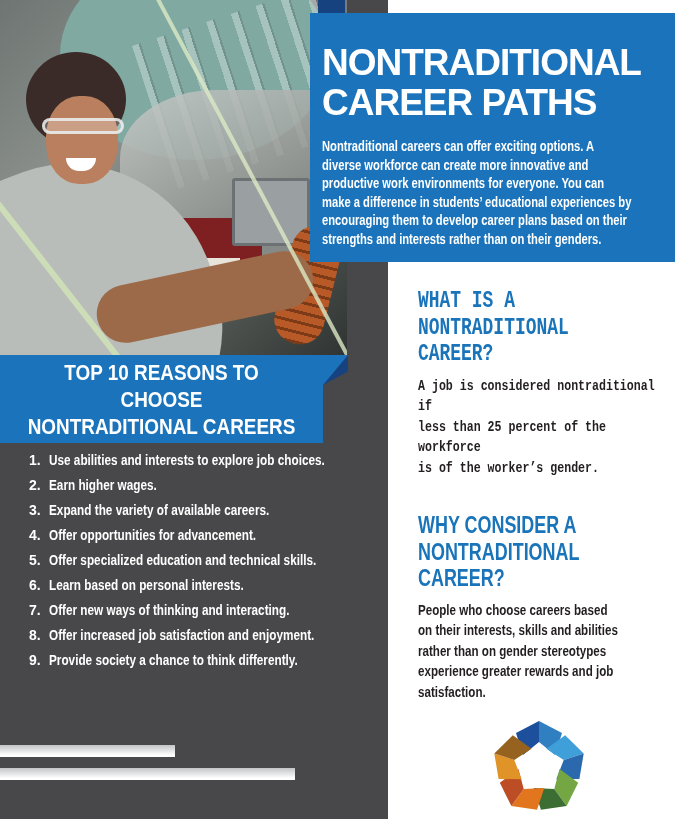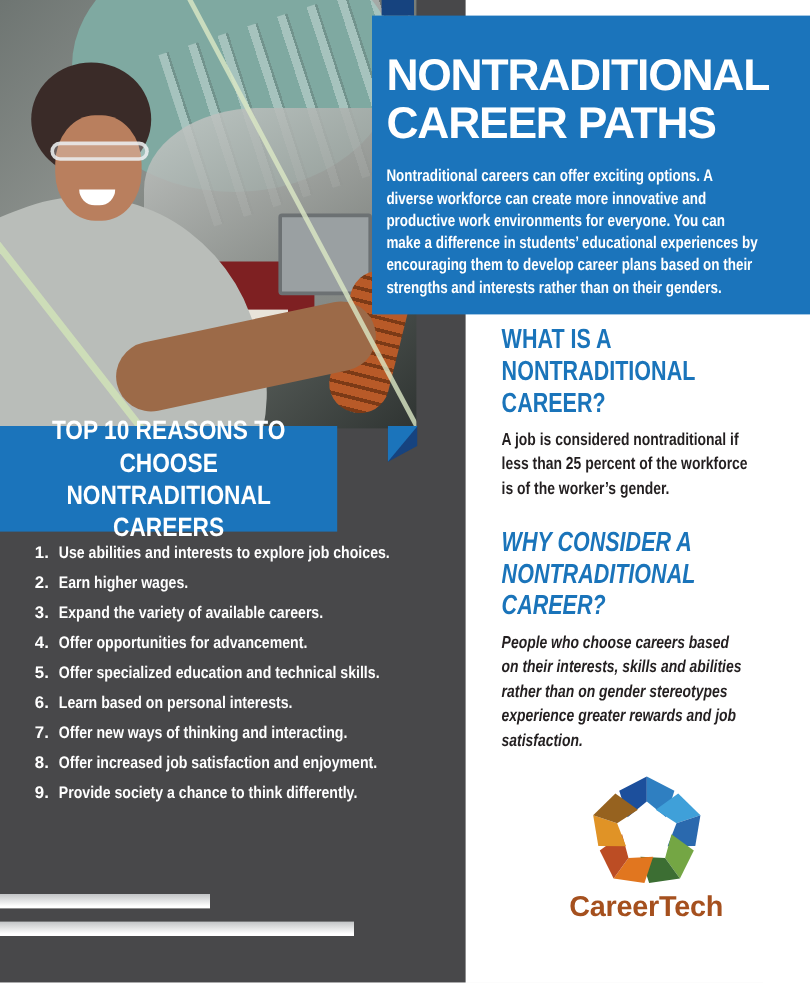--- a/index.html
+++ b/index.html
@@ -34,21 +34,21 @@
   
   .navy-chip { position:absolute; left:318px; top:0; width:27px; height:13px; background:#16437f; }
 
   
   .title-card { position:absolute; left:310px; top:13px; width:365px; height:249px; background:#1b74bb; color:#ffffff; padding:30px 12px 0 12px; }
   .title-card h1 { font-size:37px; line-height:40px; font-weight:bold; letter-spacing:-1px; white-space:pre-line; }
   .title-card p  { margin-top:14px; font-size:14px; line-height:18.6px; font-weight:bold; white-space:pre-line;
                    width:430px; transform:scaleX(0.80); transform-origin:left top; letter-spacing:0; }
 
   
-  .banner { position:absolute; left:0; top:355px; width:281px; height:88px; background:#1b74bb;
+  .banner { position:absolute; left:0; top:355px; width:323px; height:88px; background:#1b74bb;
             display:flex; align-items:center; justify-content:center; text-align:center; }
   .banner h2 { color:#ffffff; font-size:22px; line-height:27px; font-weight:bold; white-space:pre-line; transform:scaleX(0.86); }
   .fold { position:absolute; left:323px; top:355px; width:25px; height:30px; }
   .fold .f-navy { position:absolute; inset:0; background:#16437f; clip-path:polygon(0 0,100% 0,100% 55%,0 100%); }
   .fold .f-blue { position:absolute; inset:0; background:#1b74bb; clip-path:polygon(0 0,100% 0,0 100%); }
 
   
   .top10-list { position:absolute; left:0; top:452px; width:388px; list-style:none; }
   .top10-list li { display:flex; height:25px; color:#ffffff; font-size:14px; font-weight:bold; }
   .top10-list .num { width:20px; margin-left:29px; flex:none; }
@@ -58,22 +58,22 @@
   .bar { position:absolute; left:0; height:12px; background:linear-gradient(#c2c4c6,#ffffff 85%); }
   .bar1 { top:745px; width:175px; }
   .bar2 { top:768px; width:295px; }
 
   
   .right-col { position:absolute; left:388px; top:262px; width:287px; padding:0 16px 0 30px; }
   .section h3 { color:#1a74ba; font-size:23px; line-height:26.5px; font-weight:bold; white-space:pre-line;
                 width:300px; transform:scaleX(0.78); transform-origin:left top; letter-spacing:0; }
   .section p  { color:#231f20; font-size:14.5px; line-height:20.5px; font-weight:bold; white-space:pre-line;
                 width:300px; transform:scaleX(0.80); transform-origin:left top; margin-top:8px; }
-  .section-what { margin-top:7px; }
-  .section-why  { margin-top:20px;font-style:italic; }
+  .section-what { margin-top:26px;font-family:Liberation Mono, monospace; }
+  .section-why  { margin-top:34px; }
 
   
   .logo { margin-top:14px; display:flex; flex-direction:column; align-items:center; }
   .logo svg { width:104px; height:100px; }
   .logo-org   { margin-top:4px; color:#414042; font-size:19px; font-weight:bold; letter-spacing:1.8px; }
   .logo-brand { color:#a5501e; font-size:24px; font-weight:bold; letter-spacing:-0.2px; }
 </style>
 </head>
 <body>
 

